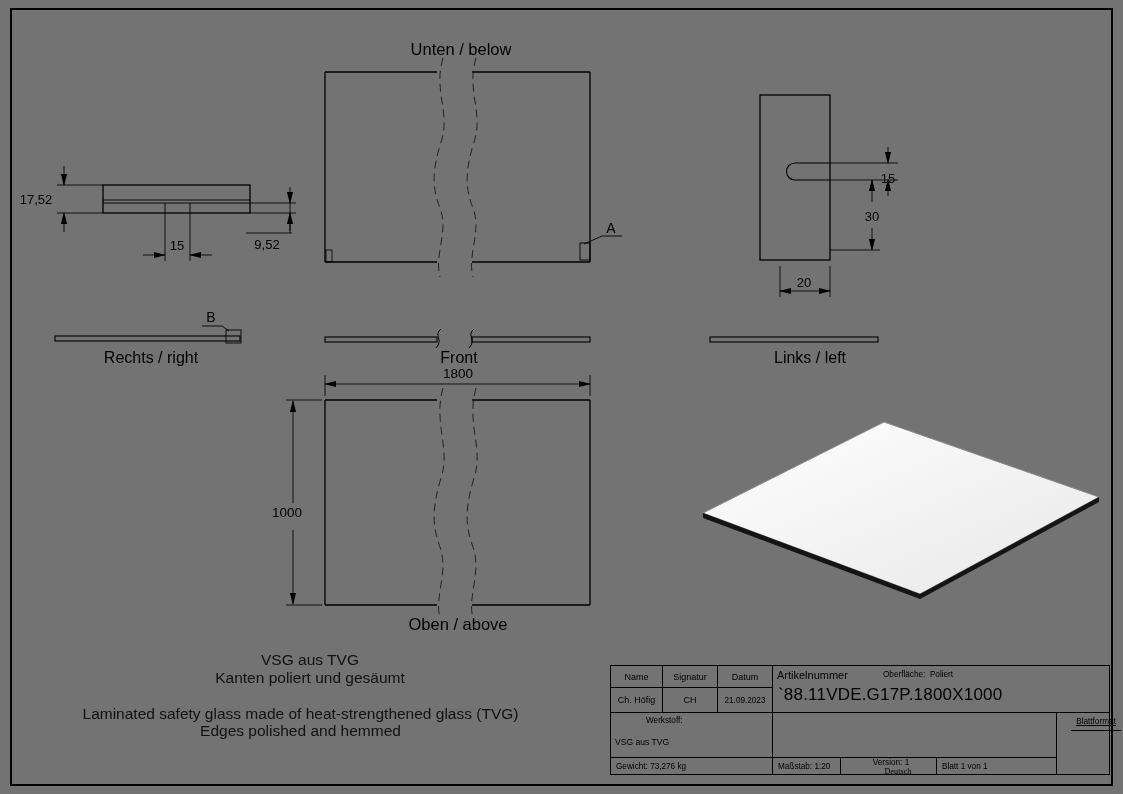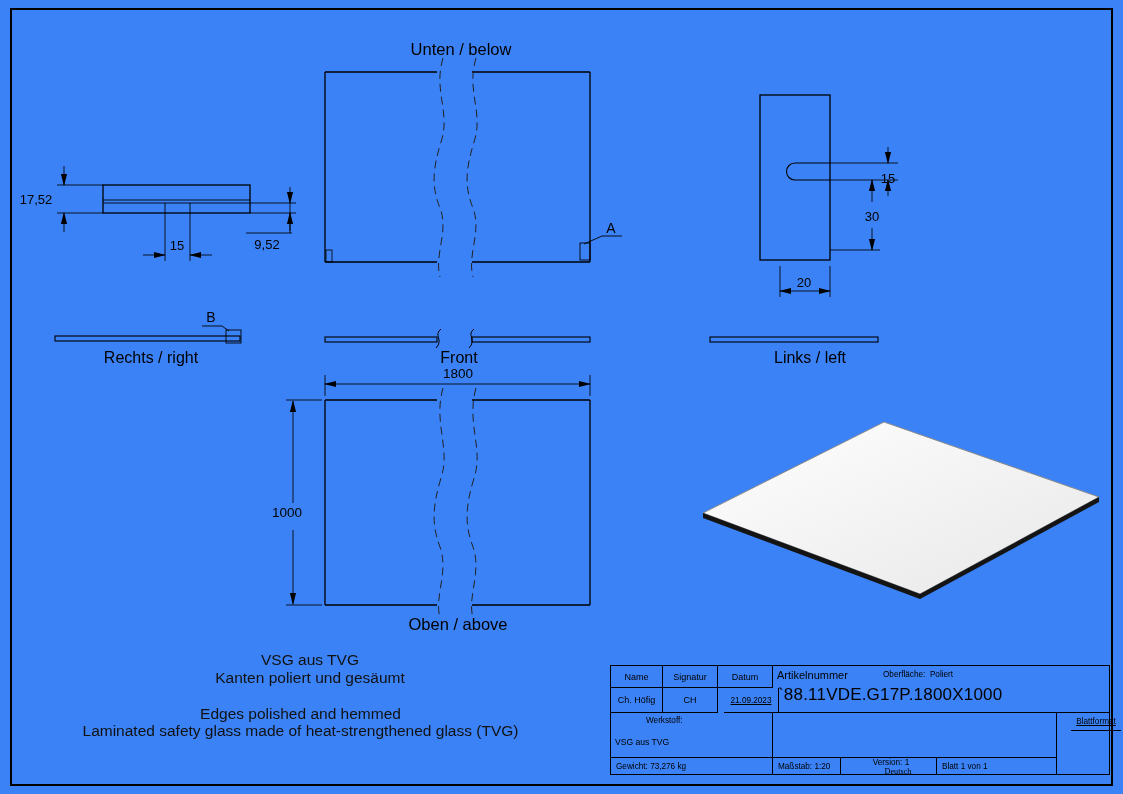--- a/index.html
+++ b/index.html
@@ -1,17 +1,17 @@
 <!DOCTYPE html>
 <html><head>
 <meta charset="utf-8">
 <style>
   html,body { margin:0; padding:0; background:#ffffff; }
   .page {
-    position:relative; width:1123px; height:794px; background:#3b82f6;
+    position:relative; width:1123px; height:794px; background:#737373;
     font-family:"Liberation Sans", sans-serif; color:#000; overflow:hidden;
   }
   svg { position:absolute; left:0; top:0; }
   svg text { font-family:"Liberation Sans", sans-serif; fill:#000; stroke:none; }
   .note { position:absolute; text-align:center; color:#111; }
   .note div { white-space:nowrap; }
   .note-de { left:140px; top:651px; width:340px; font-size:15.5px; line-height:18px; }
   .note-en { left:28px;  top:705px; width:545px; font-size:15.5px; line-height:17px; }
 
   
@@ -138,42 +138,42 @@
 
   <text x="611" y="233" font-size="14" text-anchor="middle">A</text>
   <text x="211" y="322" font-size="14" text-anchor="middle">B</text>
 </svg>
 
 <div class="note note-de">
   <div>VSG aus TVG</div>
   <div>Kanten poliert und gesäumt</div>
 </div>
 <div class="note note-en">
+  <div>Laminated safety glass made of heat-strengthened glass (TVG)</div>
   <div>Edges polished and hemmed</div>
-  <div>Laminated safety glass made of heat-strengthened glass (TVG)</div>
 </div>
 
 <div class="tb">
 
   <div class="cell ctr br bb" style="left:0;top:0;width:52px;height:22px;">Name</div>
   <div class="cell ctr br bb" style="left:52px;top:0;width:55px;height:22px;">Signatur</div>
   <div class="cell ctr br bb" style="left:107px;top:0;width:55px;height:22px;">Datum</div>
 
   <div class="cell bb" style="left:162px;top:0;width:336px;height:47px;">
     <span class="art-label">Artikelnummer</span>
     <span class="oberfl">
       <span>Oberfläche:</span>&nbsp;
       <span>Poliert</span>
     </span>
     <span class="big-art">`88.11VDE.G17P.1800X1000</span>
   </div>
 
   <div class="cell ctr br bb" style="left:0;top:22px;width:52px;height:25px;">Ch. Höfig</div>
   <div class="cell ctr br bb" style="left:52px;top:22px;width:55px;height:25px;">CH</div>
-  <div class="cell ctr br bb sm" style="left:113px;top:22px;width:55px;height:25px;text-decoration:underline;">21.09.2023</div>
+  <div class="cell ctr br bb sm" style="left:107px;top:22px;width:55px;height:25px;">21.09.2023</div>
 
   <div class="cell br bb" style="left:0;top:47px;width:162px;height:45px;">
     <span class="werk-label">Werkstoff:</span>
     <span class="werk-val">VSG aus TVG</span>
   </div>
   <div class="cell br bb" style="left:162px;top:47px;width:284px;height:45px;"></div>
   <div class="cell ctr bb sm" style="left:460px;top:47px;width:50px;height:18px;text-decoration:underline;">Blattformat</div>
   <div class="cell a4" style="left:446px;top:65px;width:50px;height:43px;"></div>
 
   <div class="cell lft br sm" style="left:0;top:92px;width:162px;height:16px;">Gewicht: 73,276 kg</div>

